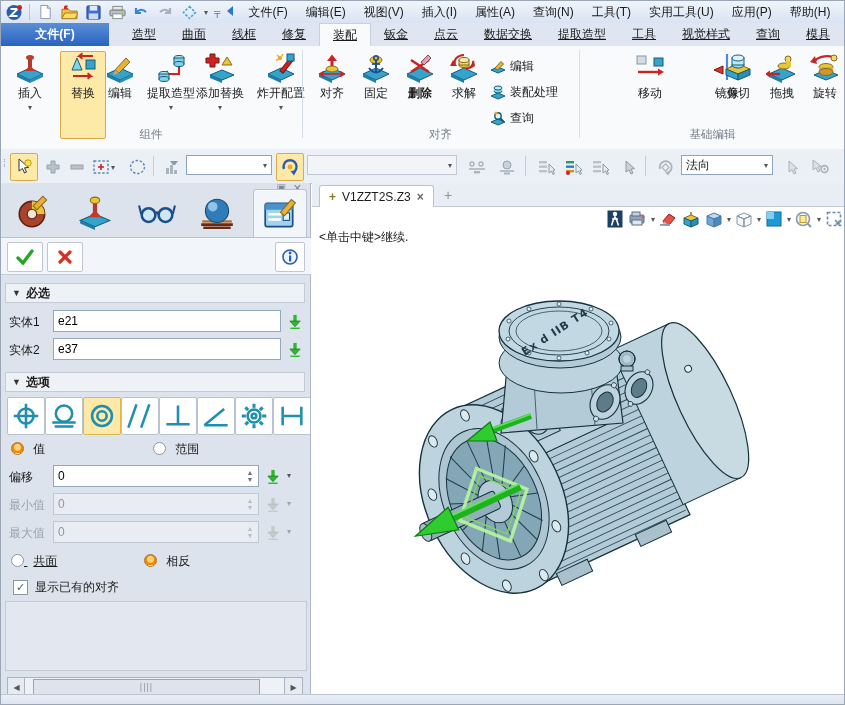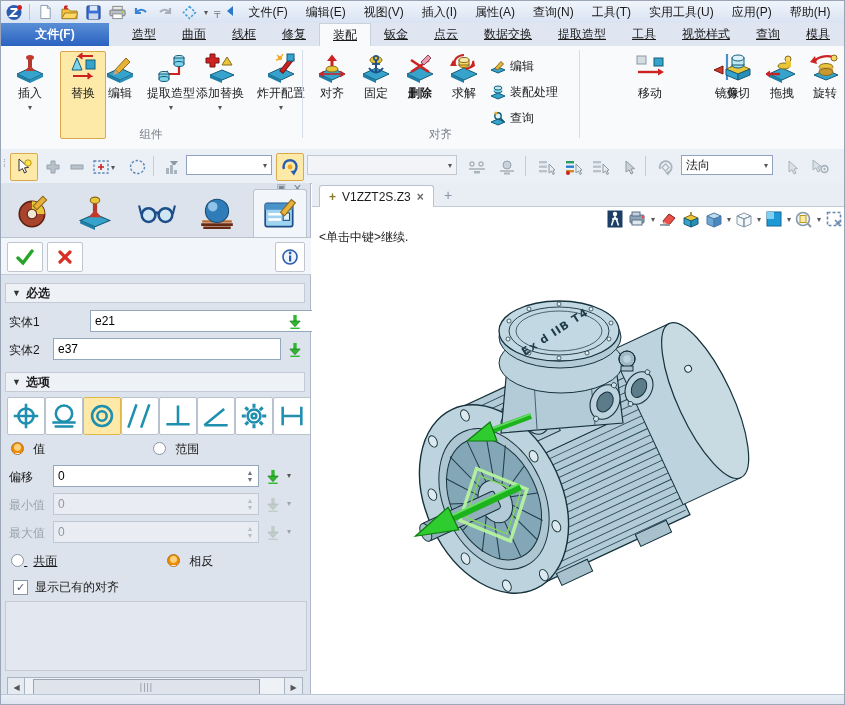--- a/index.html
+++ b/index.html
@@ -362,20 +362,21 @@
           <polygon points="5,23 17,18 29,23 17,28" fill="#35a3cc" stroke="#145c78"></polygon>
           <ellipse cx="17" cy="15" rx="7" ry="3.5" fill="#e8c63a" stroke="#8a6a1a"></ellipse>
           <rect x="10" y="15" width="14" height="5" fill="#d9a94c"></rect>
           <ellipse cx="17" cy="20" rx="7" ry="3.5" fill="#c9982f" stroke="#8a6a1a"></ellipse>
           <path d="M5 10 A14 9 0 0 1 24 5" fill="none" stroke="#cc2222" stroke-width="2.2"></path>
           <polygon points="6,4 8,12 1,10" fill="#cc2222"></polygon>
           <circle cx="25" cy="6" r="3" fill="#f3d868" stroke="#8a6a1a"></circle>
         </svg>
       <span class="lbl">旋转</span>
     </div>
+    <div class="grouplabel" style="left:580px;width:263px;">基础编辑</div>
   </div>
 
   <div id="toolbar" class="abs">
     <span class="abs" style="left:2px;top:9px;color:#9aa4b2;font-size:10px;letter-spacing:0;">⁞</span>
     <div class="tbtn hl" style="left:9px;">
       <svg width="18" height="18" viewBox="0 0 18 18">
           <path d="M4 1 L4 13 L7.5 10.5 L9.5 15 L11.5 14 L9.5 9.8 L13.5 9.5 Z" fill="#fff" stroke="#333"></path>
           <circle cx="13" cy="5" r="3.2" fill="#ffe14a" stroke="#b89b1a"></circle>
         </svg>
     </div>
@@ -566,21 +567,21 @@
           </svg>
       </div>
     </div>
 
     <div class="sect" style="top:100px;">
       <span class="tri">▼</span>
       <span>必选</span>
     </div>
     <div class="abs" style="left:0;top:126px;width:310px;">
       <span class="flabel" style="top:5px;">实体1</span>
-      <input class="finput" style="top: 1px; margin-left: 37px;" value="e21">
+      <input class="finput" style="top: 1px;" value="e21">
       <div class="garr" style="left:284px;top:2px;">
         <svg width="14" height="15" viewBox="0 0 14 16">
             <rect x="5.2" y="1" width="3.6" height="6.5" fill="#2eb82e"></rect>
             <polygon points="1.5,7.5 12.5,7.5 7,13.5" fill="#2eb82e" stroke="#1a7a1a" stroke-width="0.8"></polygon>
             <rect x="2" y="14.5" width="10" height="1.5" fill="#2eb82e"></rect>
           </svg>
       </div>
       <span class="flabel" style="top:33px;">实体2</span>
       <input class="finput" style="top: 29px;" value="e37">
       <div class="garr" style="left:284px;top:30px;">
@@ -704,21 +705,21 @@
             <polygon points="1.5,7.5 12.5,7.5 7,13.5" fill="#9fb3a0" stroke="#7c8d7d" stroke-width="0.8"></polygon>
             <rect x="2" y="14.5" width="10" height="1.5" fill="#9fb3a0"></rect>
           </svg>
       </div>
       <span class="abs gray" style="left:286px;top:130px;font-size:8px;">▾</span>
 
       <div class="abs" style="left:10px;top:156px;text-decoration:underline;">
         <span class="radio"></span>
         <span style="margin-left:6px;">共面</span>
       </div>
-      <div class="abs" style="left:166px;top:156px;">
+      <div class="abs" style="left:143px;top:156px;">
         <span class="radio sel"></span>
         <span style="margin-left:6px;">相反</span>
       </div>
 
       <div class="abs" style="left:12px;top:182px;display:flex;align-items:center;gap:7px;">
         <span class="chk">✓</span>
         <span>显示已有的对齐</span>
       </div>
     </div>
 

